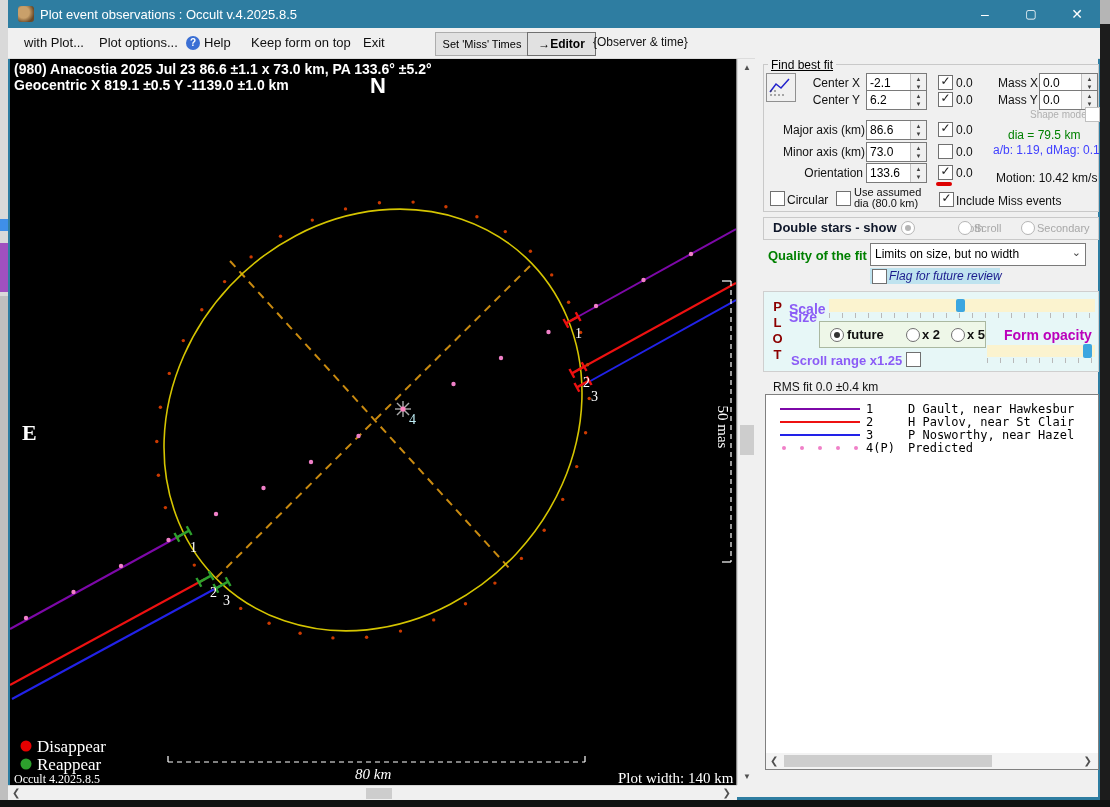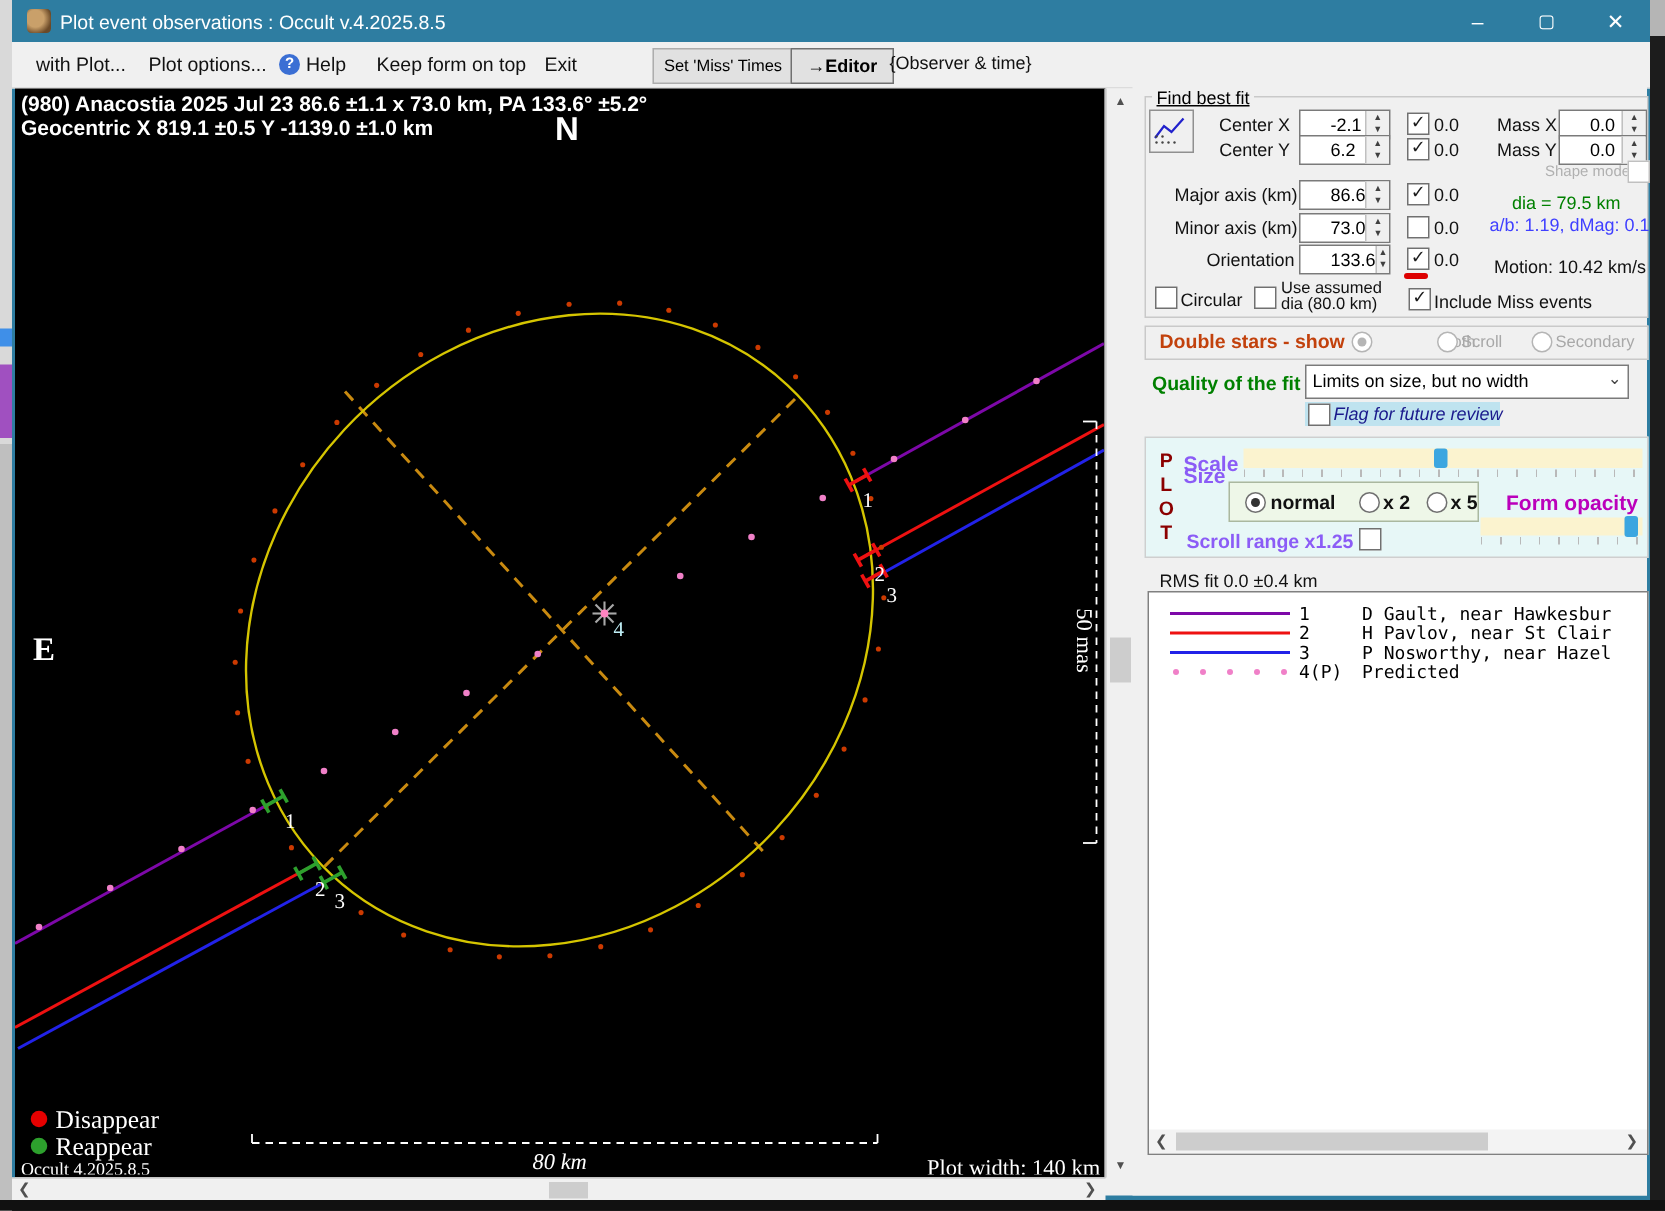--- a/index.html
+++ b/index.html
@@ -44,21 +44,21 @@
   .hscroll .la{position:absolute;left:4px;top:1px;font-size:10px;color:#505050;}
   .hscroll .ra{position:absolute;right:6px;top:1px;font-size:10px;color:#505050;}
   .hthumb{position:absolute;left:358px;top:2px;width:26px;height:11px;background:#cdcdcd;}
 
   
   .rpanel{left:747px;top:58px;width:343px;height:739px;background:#f0f0f0;}
   .group{position:absolute;border:1px solid #c9c9c9;}
   .glabel{position:absolute;background:#f0f0f0;padding:0 3px;font-size:12px;}
   .lbl{position:absolute;font-size:12px;color:#111;white-space:nowrap;}
   .spin{position:absolute;height:18px;background:#fff;border:1px solid #7a7a7a;display:flex;}
-  .spin .val{flex:1;font-size:12px;padding:2px 0 0 20px;}
+  .spin .val{flex:1;font-size:12px;padding:2px 0 0 3px;}
   .spin .uds{width:15px;border-left:1px solid #c0c0c0;background:#f0f0f0;display:flex;
     flex-direction:column;align-items:center;justify-content:center;font-size:6px;color:#404040;line-height:8px;}
   .cb{position:absolute;width:13px;height:13px;background:#fff;border:1px solid #707070;
     font-size:12px;line-height:11px;text-align:center;color:#1a1a1a;}
   .radio{position:absolute;width:12px;height:12px;border:1px solid #707070;border-radius:50%;background:#fff;}
   .radio.sel::after{content:"";position:absolute;left:3px;top:3px;width:6px;height:6px;border-radius:50%;background:#333;}
   .radio.dis{border-color:#b5b5b5;}
   .radio.dis.sel::after{background:#b5b5b5;}
   .reddash{position:absolute;width:16px;height:4px;background:#dd0000;border-radius:2px;}
   .green{color:#008000;} .blue{color:#4040ff;} .darkred{color:#8b5cf6;} .magenta{color:#bb00bb;}
@@ -388,21 +388,21 @@
       <div class="cb" style="left:15px;top:133px;"></div>
       <div class="lbl" style="left:32px;top:135px;">Circular</div>
       <div class="cb" style="left:81px;top:133px;"></div>
       <div class="lbl" style="left:99px;top:129px;font-size:11px;line-height:11px;">
         <span>Use assumed</span><br><span>dia (80.0 km)</span>
       </div>
       <div class="cb" style="left:184px;top:134px;">✓</div>
       <div class="lbl" style="left:201px;top:136px;">Include Miss events</div>
 
       <div class="group" style="left:8px;top:159px;width:334px;height:21px;background:#f0f0f0;"></div>
-      <div class="lbl" style="left:18px;top:162px;font-weight:bold;font-size:13px;color:#c2410c;">Double stars - show</div>
+      <div class="lbl" style="left:18px;top:162px;font-weight:bold;font-size:13px;color:#0f172a;">Double stars - show</div>
       <div class="radio dis sel" style="left:146px;top:163px;"></div>
       <div class="lbl" style="left:162px;top:164px;font-size:11px;color:#a8a8a8;margin-left:44px;">Both</div>
       <div class="radio dis" style="left:203px;top:163px;"></div>
       <div class="lbl" style="left:219px;top:164px;font-size:11px;color:#a8a8a8;">Scroll</div>
       <div class="radio dis" style="left:266px;top:163px;"></div>
       <div class="lbl" style="left:282px;top:164px;font-size:11px;color:#a8a8a8;">Secondary</div>
 
       <div class="lbl green" style="left:13px;top:190px;font-weight:bold;font-size:13px;">Quality of the fit</div>
       <div class="combo" style="left:115px;top:185px;width:214px;">
         <div class="cval">Limits on size, but no width</div>
@@ -415,21 +415,21 @@
       <div class="plotpanel">
         <div class="pletters">PLOT</div>
         <div class="lbl darkred" style="left:25px;top:9px;font-weight:bold;font-size:14px;">Scale</div>
         <div class="slider" style="left:65px;top:7px;width:266px;height:13px;">
           <div class="sthumb" style="left:127px;top:0;height:13px;"></div>
         </div>
         <div class="ticks" style="left:65px;top:21px;width:266px;"></div>
         <div class="lbl darkred" style="left:25px;top:17px;font-weight:bold;font-size:14px;">Size</div>
         <div class="sizegrp" style="left:55px;top:29px;width:165px;height:25px;">
           <div class="radio sel" style="left:10px;top:6px;"></div>
-          <div class="szlbl" style="left:27px;top:5px;">normal</div>
+          <div class="szlbl" style="left:27px;top:5px;">future</div>
           <div class="radio" style="left:86px;top:6px;"></div>
           <div class="szlbl" style="left:102px;top:5px;">x 2</div>
           <div class="radio" style="left:131px;top:6px;"></div>
           <div class="szlbl" style="left:147px;top:5px;">x 5</div>
         </div>
         <div class="lbl magenta" style="left:240px;top:35px;font-weight:bold;font-size:14px;">Form opacity</div>
         <div class="lbl darkred" style="left:27px;top:61px;font-weight:bold;font-size:13px;">Scroll range x1.25</div>
         <div class="cb" style="left:142px;top:60px;"></div>
         <div class="slider" style="left:223px;top:53px;width:108px;height:12px;">
           <div class="sthumb" style="left:96px;top:-1px;height:14px;"></div>

